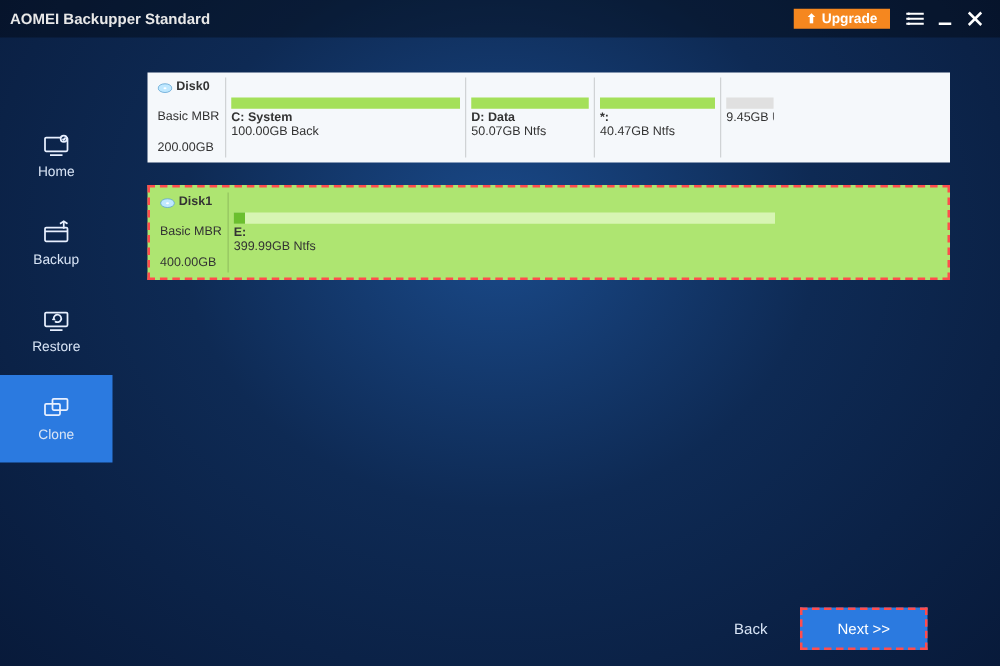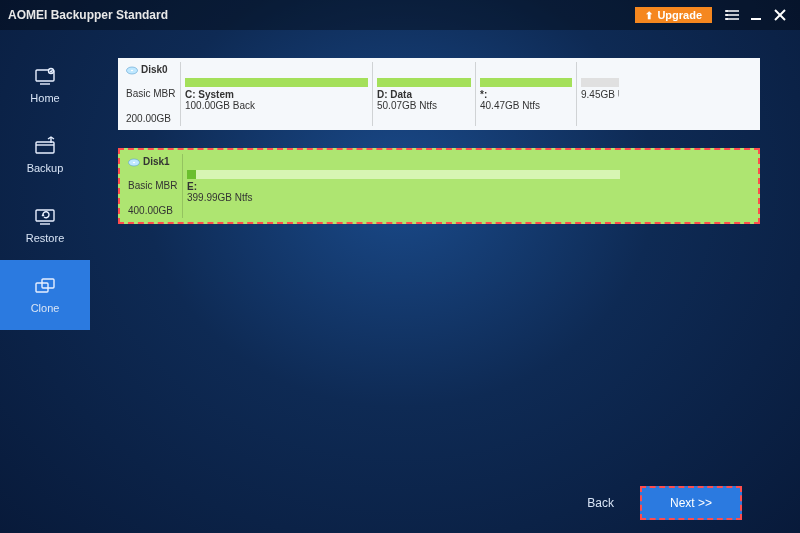--- a/index.html
+++ b/index.html
@@ -4,21 +4,21 @@
 <style>
   * { box-sizing: border-box; margin: 0; padding: 0; font-family: "Segoe UI", Tahoma, sans-serif; }
   body { background: #222; width: 800px; height: 533px; overflow: hidden; }
   .window { width: 800px; height: 533px; background: radial-gradient(ellipse at 50% 35%, #1a4a8a 0%, #0e2a54 45%, #081a3a 100%); display: flex; flex-direction: column; }
   .titlebar { height: 30px; background: rgba(0,0,0,0.35); display: flex; align-items: center; padding: 0 8px; color: #e8e8e8; font-size: 12px; font-weight: bold; }
   .titlebar .title { flex: 1; }
   .upgrade-btn { background: #f5871f; color: #fff; padding: 2px 10px; font-size: 11px; display: flex; align-items: center; gap: 4px; margin-right: 8px; cursor: pointer; }
   .upgrade-btn::before { content: "⬆"; font-size: 10px; }
   .menu-icon { width: 24px; height: 24px; display: flex; align-items: center; justify-content: center; color: #fff; font-size: 14px; cursor: pointer; }
   .body { flex: 1; display: flex; }
-  .sidebar { width: 90px; display: flex; flex-direction: column; padding-top: 20px; }
+  .sidebar { width: 90px; display: flex; flex-direction: column; padding-top: 60px; }
   .side-item { display: flex; flex-direction: column; align-items: center; gap: 6px; height: 70px; justify-content: center; color: #d8e4f5; font-size: 11px; cursor: pointer; }
   .side-item.active { background: #2b7ae0; }
   .side-item .icon { width: 24px; height: 20px; display: flex; align-items: center; justify-content: center; }
   .side-item svg { stroke: #e8f0ff; fill: none; stroke-width: 1.4; }
   .main { flex: 1; display: flex; flex-direction: column; padding: 28px 40px 0 28px; }
   .header { display: flex; gap: 14px; align-items: flex-start; margin-bottom: 28px; }
   .header-icon { width: 48px; height: 48px; display: flex; align-items: center; justify-content: center; }
   .header-icon svg { stroke: #aab8d0; fill: none; stroke-width: 1.5; }
   .page-title { color: #fff; font-size: 16px; font-weight: 400; margin-bottom: 4px; }
   .page-sub { color: #8aa2c4; font-size: 11px; }

